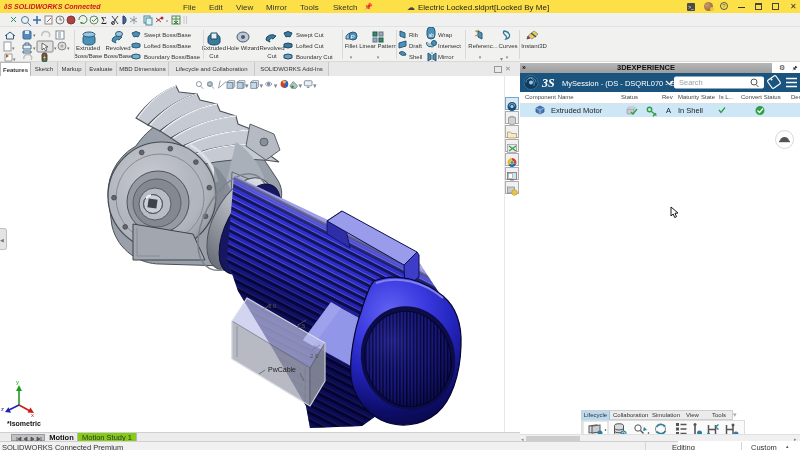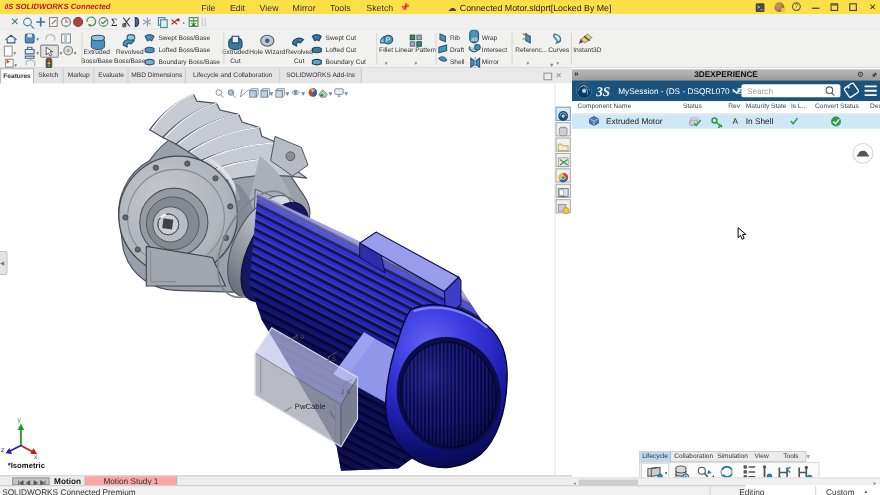--- a/index.html
+++ b/index.html
@@ -28,21 +28,21 @@
 .tab { position:absolute; top:0; height:14px; line-height:14px; text-align:center;
   border-right:1px solid #c9c9c9; background:#e4e4e4; padding:0 6px; }
 .tab.active { background:#fff; border:1px solid #b9b9b9; border-bottom:none; font-weight:bold; }
 
 #viewport { position:absolute; left:0; top:76px; width:520px; height:356px; background:#fff; }
 
 .tpbox { position:absolute; left:505px; width:14px; height:13px; background:#f1f1f1;
   border:1px solid #adadad; }
 
 #panel { position:absolute; left:520px; top:62px; width:280px; height:379px; background:#fff; }
-#phead { position:absolute; left:0; top:1px; width:280px; height:10px;
+#phead { position:absolute; left:0; top:1px; width:252px; height:10px;
   background:linear-gradient(#b7b7b7,#9d9d9d); color:#111; font-size:7.5px;
   font-weight:bold; text-align:center; line-height:10px; }
 #pblue { position:absolute; left:0; top:11px; width:280px; height:19px; background:#1a537e; }
 #pcols { position:absolute; left:0; top:30px; width:280px; height:12px; background:#fff;
   border-bottom:1px solid #e0e0e0; font-size:6px; color:#444; }
 #prow  { position:absolute; left:0; top:42px; width:280px; height:13px; background:#cde7f7;
   font-size:7.5px; color:#222; }
 
 #bottabs { position:absolute; left:0; top:432px; width:520px; height:9px;
   background:#ececec; border-top:1px solid #d0d0d0; font-size:7.5px; }
@@ -56,21 +56,21 @@
 <div id="titlebar">
   <div id="logo">∂S <span style="font-style:italic">SOLID</span>WORKS Connected</div>
   <div class="menu" style="left:183px">File</div>
   <div class="menu" style="left:209px">Edit</div>
   <div class="menu" style="left:236px">View</div>
   <div class="menu" style="left:266px">Mirror</div>
   <div class="menu" style="left:300px">Tools</div>
   <div class="menu" style="left:333px">Sketch</div>
   <div class="menu" style="left:364px; font-size:7px; color:#555">📌</div>
   <div class="menu" style="left:407px; top:3px; color:#444; font-size:8px">☁</div>
-  <div class="menu" style="left:418px; top:3px; color:#222;">Connected Motor.sldprt[Locked By Me]</div>
+  <div class="menu" style="left:418px; top:3px; color:#222;">Electric Locked.sldprt[Locked By Me]</div>
 
   <div class="abs" style="left:687px; top:3px; width:8px; height:8px; background:#4a4a4a; border-radius:1px; color:#fff; font-size:5px; text-align:center; line-height:8px">&gt;_</div>
   <div class="abs" style="left:704px; top:2px; width:9px; height:9px; border-radius:50%; background:radial-gradient(circle at 35% 35%, #c89a6a, #8a5a35);"></div>
   <div class="abs" style="left:710px; top:7px; width:4px; height:4px; border-radius:50%; background:#e8c832;"></div>
   <div class="abs" style="left:720px; top:2px; width:8px; height:8px; border:1px solid #555; border-radius:50%; color:#555; font-size:6px; text-align:center; line-height:7px">?</div>
   <div class="abs" style="left:738px; top:7px; width:7px; height:1px; background:#333"></div>
   <div class="abs" style="left:755px; top:3px; width:7px; height:7px; border:1px solid #444"></div>
   <div class="abs" style="left:756px; top:4px; width:5px; height:1px; background:#444"></div>
   <div class="abs" style="left:772px; top:3px; width:7px; height:7px; border:1px solid #444"></div>
   <div class="abs" style="left:790px; top:2px; color:#333; font-size:8px">✕</div>
@@ -609,21 +609,21 @@
   </div>
 </div>
 
 <div id="bottabs">
   <div class="abs" style="left:11px; top:1px; width:34px; height:7px; background:#c2c2c6; border:1px solid #9a9aa0;">
     <svg width="34" height="6">
           <path d="M5,1 v4 M6,3 l3,-2 v4 z M12,3 l3,-2 v4 z M19,1 l3,2 l-3,2 z M25,1 l3,2 l-3,2 z M29,1 v4" stroke="#555" stroke-width="0.8" fill="#555"></path>
         </svg>
   </div>
   <div class="abs" style="left:46px; top:0px; width:31px; height:9px; background:#ececec; text-align:center; font-weight:bold; color:#111; line-height:9px; font-size:7.5px">Motion</div>
-  <div class="abs" style="left:77px; top:0px; width:84px; height:9px; background:#fca5a5; border-left:1px solid #b8b8b8; border-right:1px solid #b8b8b8; text-align:center; color:#333; line-height:9px; font-size:7.5px">Motion Study 1</div>
+  <div class="abs" style="left:77px; top:0px; width:60px; height:9px; background:#84cc16; border-left:1px solid #b8b8b8; border-right:1px solid #b8b8b8; text-align:center; color:#333; line-height:9px; font-size:7.5px">Motion Study 1</div>
 </div>
 
 <div id="statusbar">
   <div class="abs" style="left:2px; top:1px;">SOLIDWORKS Connected Premium</div>
   <div class="abs" style="left:645px; top:0px; width:1px; height:9px; background:#d5d5d5"></div>
       <div class="abs" style="left:741px; top:0px; width:1px; height:9px; background:#d5d5d5"></div>
       <div class="abs" style="left:672px; top:1px;">Editing Part</div>
   <div class="abs" style="left:751px; top:1px;">Custom</div>
   <div class="abs" style="left:786px; top:1px; font-size:5px; color:#555">▴</div>
 </div>

